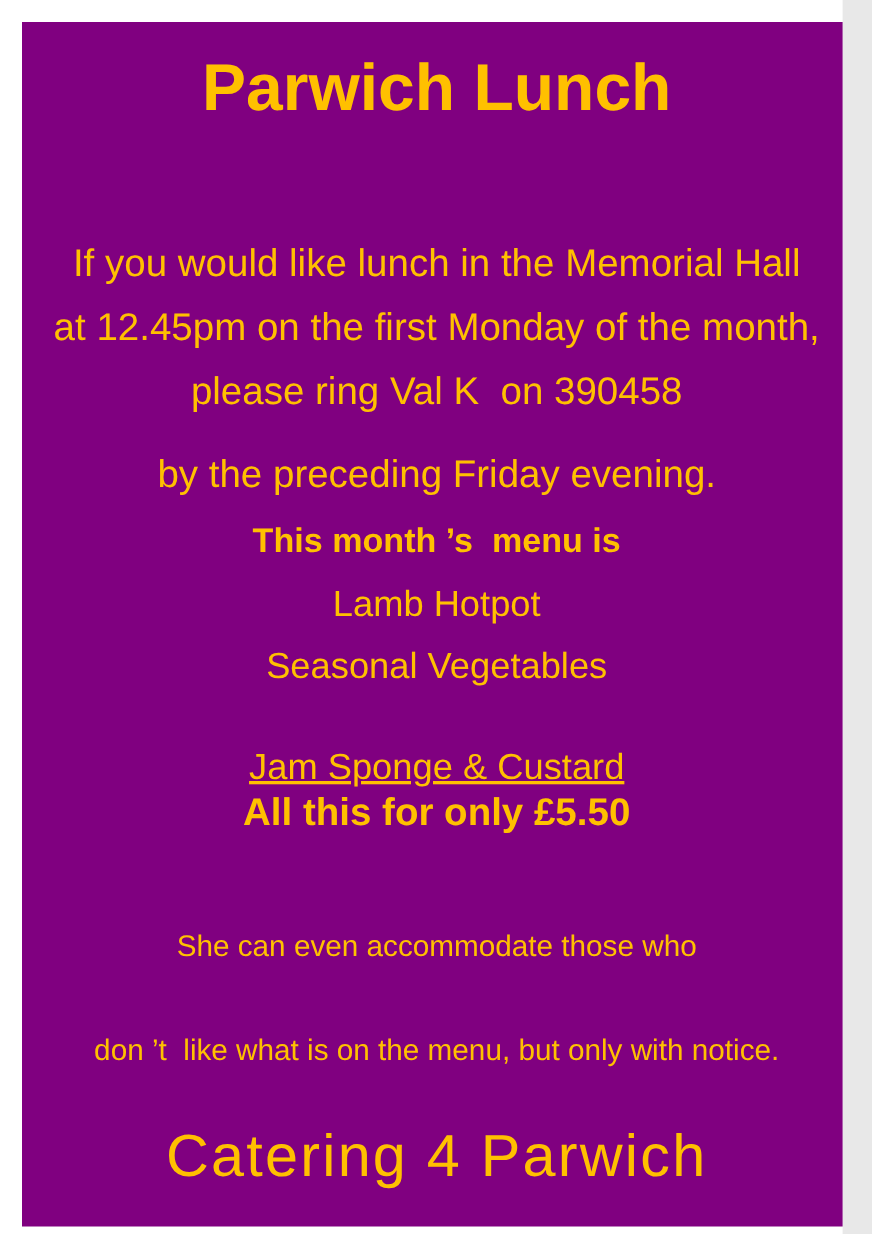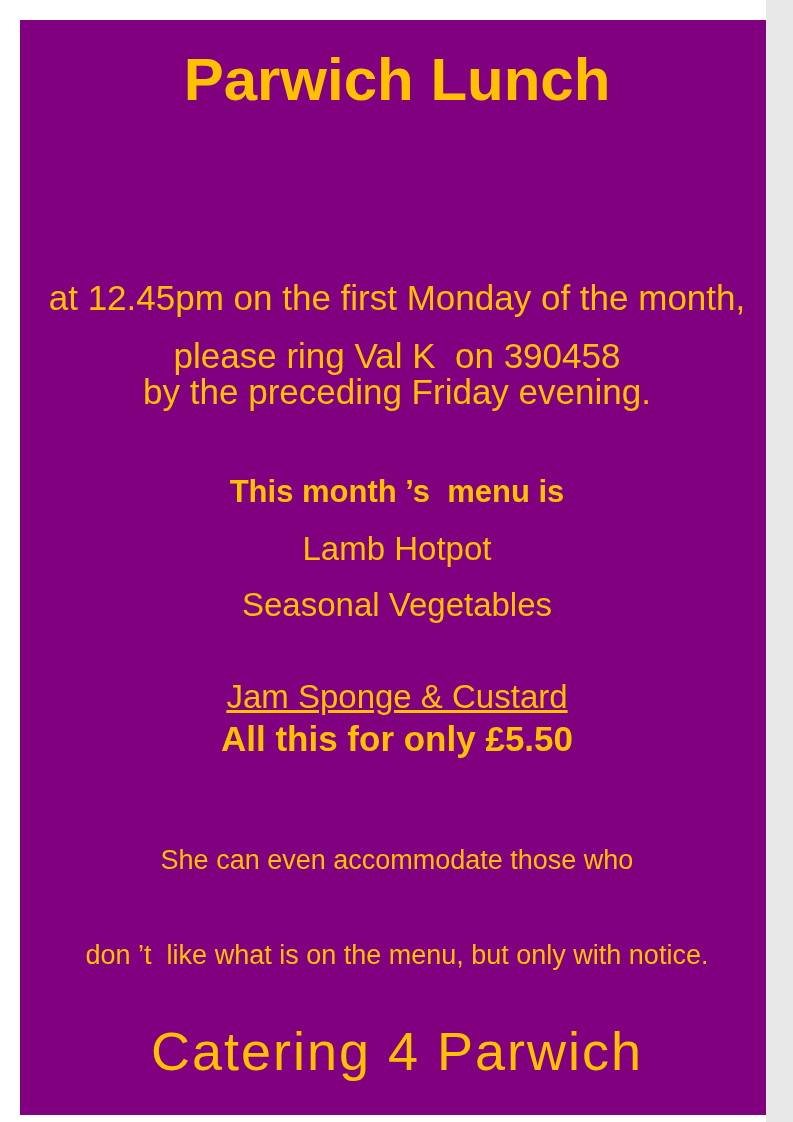--- a/index.html
+++ b/index.html
@@ -44,40 +44,41 @@
   .t-menu   { font-size: 33px; font-weight: normal; }
   .t-price  { font-size: 35px; font-weight: bold; }
   .t-note   { font-size: 27px; font-weight: normal; }
   .t-footer { font-size: 54px; font-weight: normal; letter-spacing: 2px; }
 
   .pos-t1  { top: 50px; }
   .pos-t2  { top: 120px; }
   .pos-i1  { top: 222px; }
   .pos-i2  { top: 280px; }
   .pos-i3  { top: 338px; }
-  .pos-i4  { top: 374px; }
+  .pos-i4  { top: 414px; }
   .pos-mh  { top: 476px; }
   .pos-m1  { top: 532px; }
   .pos-m2  { top: 588px; }
   .pos-m3  { top: 680px; text-decoration: underline; }
   .pos-pr  { top: 721px; }
   .pos-n1  { top: 804px; }
   .pos-n2  { top: 849px; }
   .pos-n3  { top: 847px; }
   .pos-n4  { top: 942px; }
   .pos-ft  { top: 1024px; }
 </style>
 </head>
 <body>
 
 <div class="page">
   <div class="poster"></div>
 
   <div class="line t-title pos-t1">Parwich Lunch</div>
 
+  <div class="line t-body pos-i1">If you would like lunch in the Memorial Hall</div>
   <div class="line t-body pos-i2">at 12.45pm on the first Monday of the month,</div>
   <div class="line t-body pos-i3">please ring Val K  on 390458</div>
   <div class="line t-body pos-i4">by the preceding Friday evening.</div>
 
   <div class="line t-menuh pos-mh">This month ’s  menu is</div>
   <div class="line t-menu pos-m1">Lamb Hotpot</div>
   <div class="line t-menu pos-m2">Seasonal Vegetables</div>
   <div class="line t-menu pos-m3">Jam Sponge &amp; Custard</div>
 
   <div class="line t-price pos-pr">All this for only £5.50</div>

